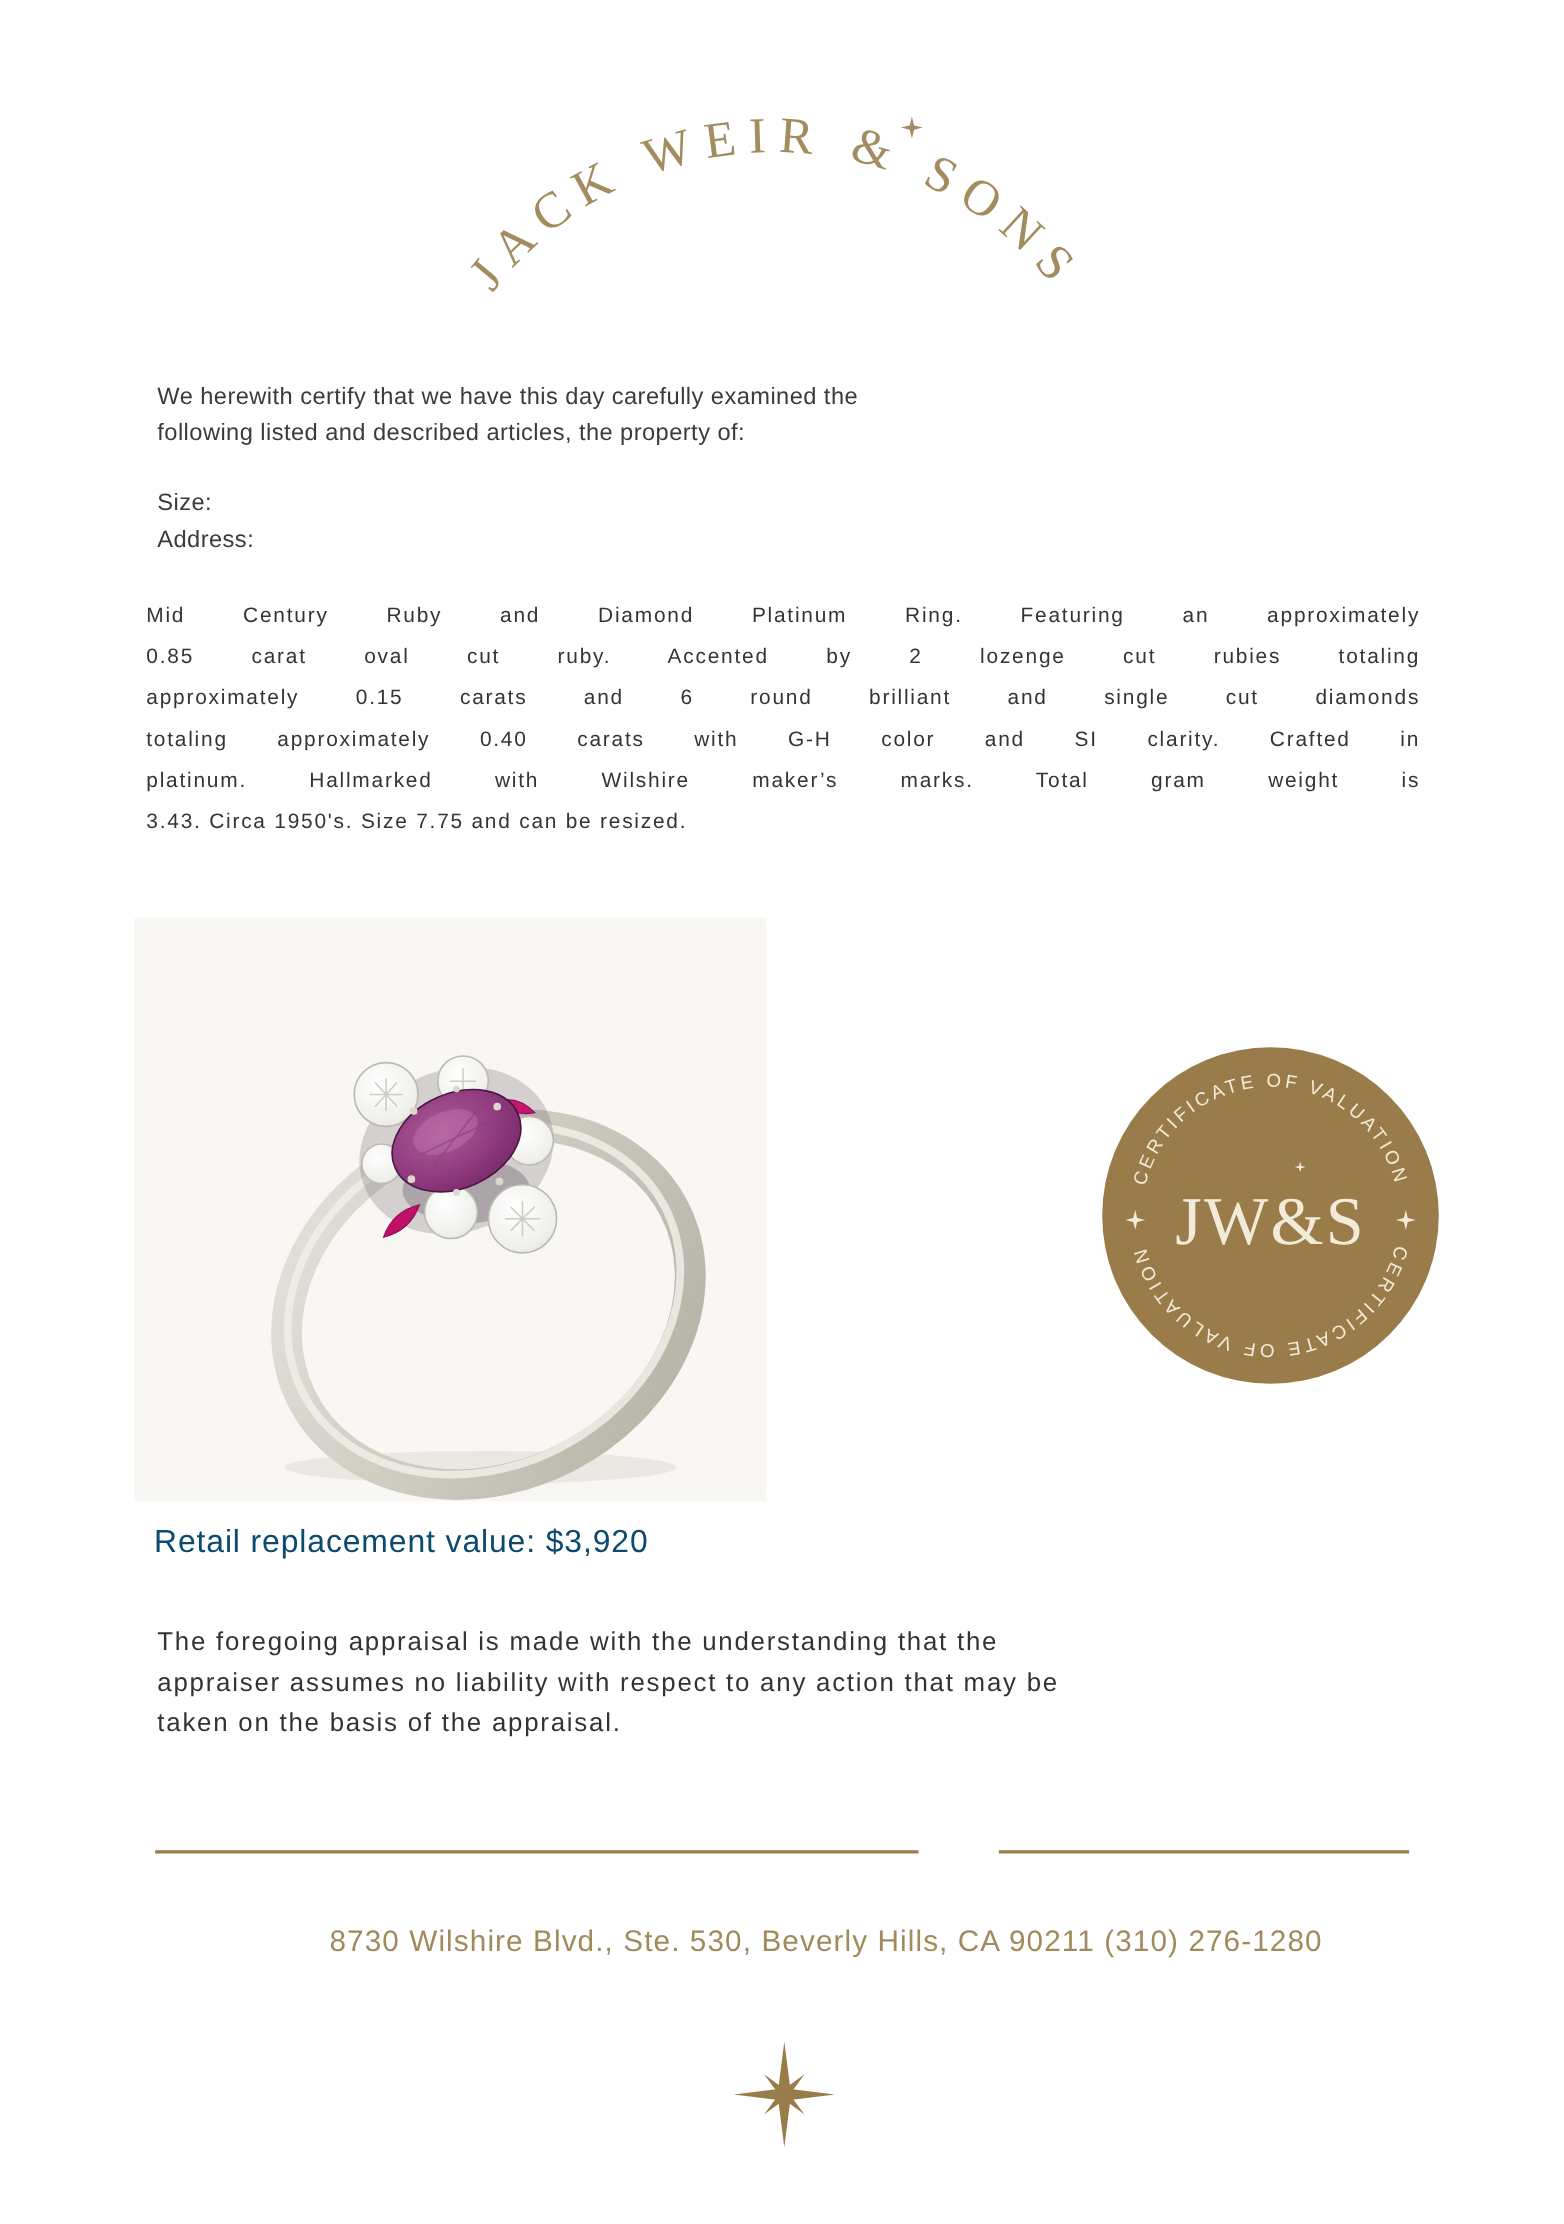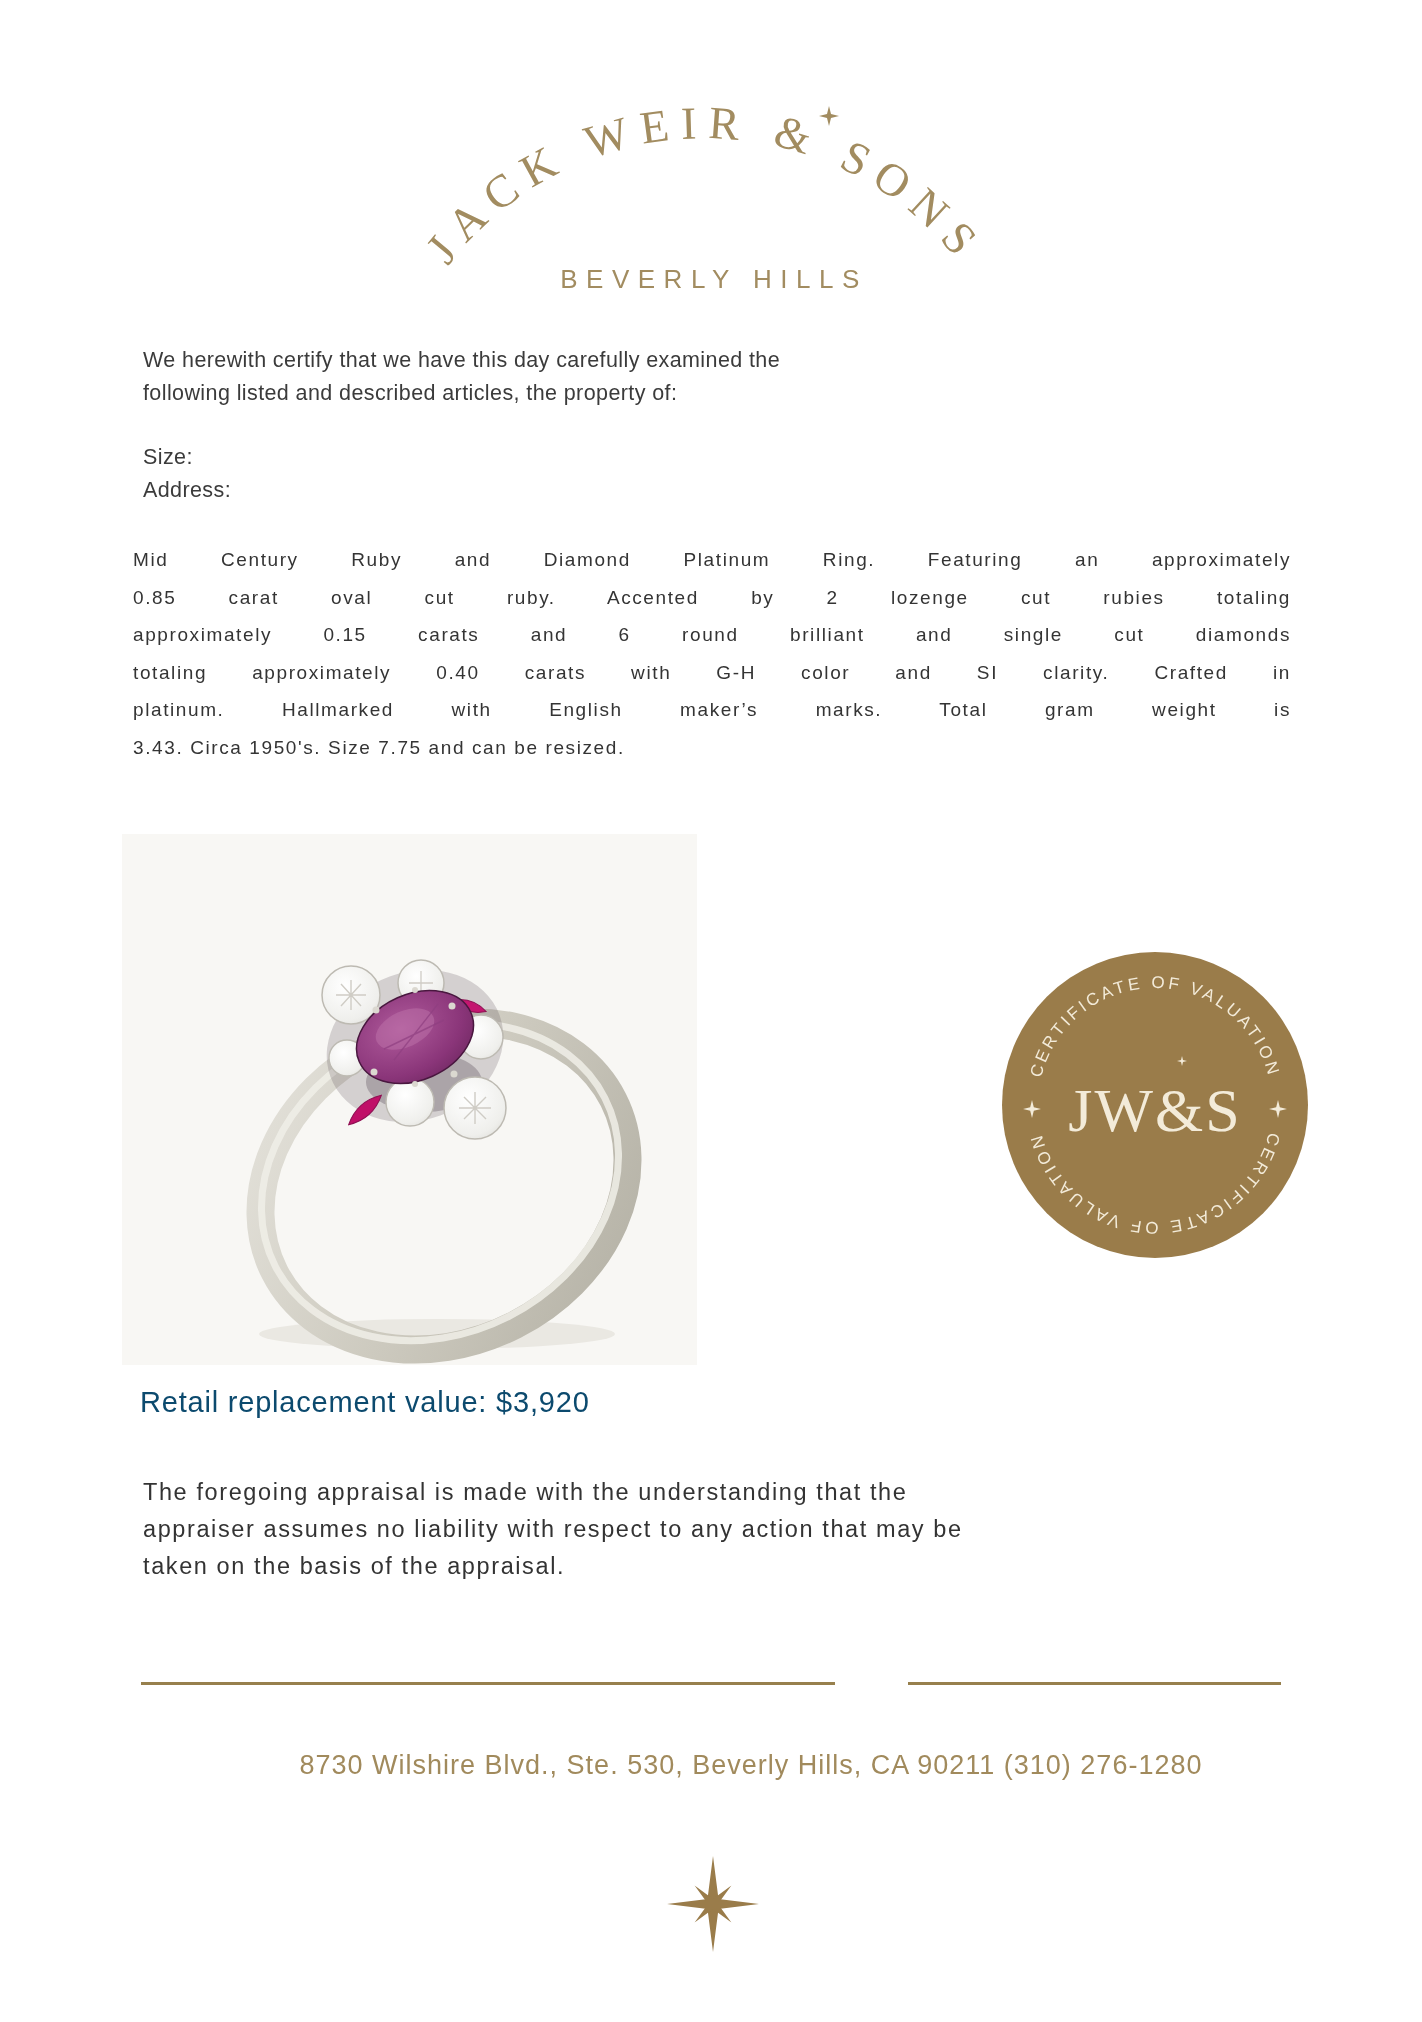--- a/index.html
+++ b/index.html
@@ -54,37 +54,36 @@
     <defs>
       <path id="logo-arc" d="M 28,228 A 322,322 0 0 1 572,228" fill="none"></path>
     </defs>
     <text font-family="Liberation Serif, serif" font-size="46" letter-spacing="11" fill="#a28c60">
       <textPath href="#logo-arc" startOffset="50%" text-anchor="middle">JACK WEIR &amp; SONS</textPath>
     </text>
     <g transform="translate(424,56)">
       <path d="M0,-10 L2,-2 L10,0 L2,2 L0,10 L-2,2 L-10,0 L-2,-2 Z" fill="#a28c60"></path>
     </g>
   </svg>
-  <div class="brand-subtitle">BEVERLY HILLS</div>
 
   <div class="certify">
     <div>We herewith certify that we have this day carefully examined the</div>
     <div>following listed and described articles, the property of:</div>
   </div>
   <div class="name-block">
     <div>Size:</div>
     <div>Address:</div>
   </div>
 
   <div class="desc">
     <div class="desc-line">Mid Century Ruby and Diamond Platinum Ring. Featuring an approximately</div>
     <div class="desc-line">0.85 carat oval cut ruby. Accented by 2 lozenge cut rubies totaling</div>
     <div class="desc-line">approximately 0.15 carats and 6 round brilliant and single cut diamonds</div>
     <div class="desc-line">totaling approximately 0.40 carats with G-H color and SI clarity. Crafted in</div>
-    <div class="desc-line">platinum. Hallmarked with English maker’s marks. Total gram weight is</div>
+    <div class="desc-line">platinum. Hallmarked with Wilshire maker’s marks. Total gram weight is</div>
     <div class="desc-line last">3.43. Circa 1950's. Size 7.75 and can be resized.</div>
   </div>
 
   <svg id="ring-photo" width="575" height="531" viewBox="0 0 575 531">
     <defs>
       <linearGradient id="bandGrad" x1="0" y1="0" x2="1" y2="1">
         <stop offset="0" stop-color="#e6e4dd"></stop>
         <stop offset="0.5" stop-color="#cdcabf"></stop>
         <stop offset="1" stop-color="#b2afa3"></stop>
       </linearGradient>

